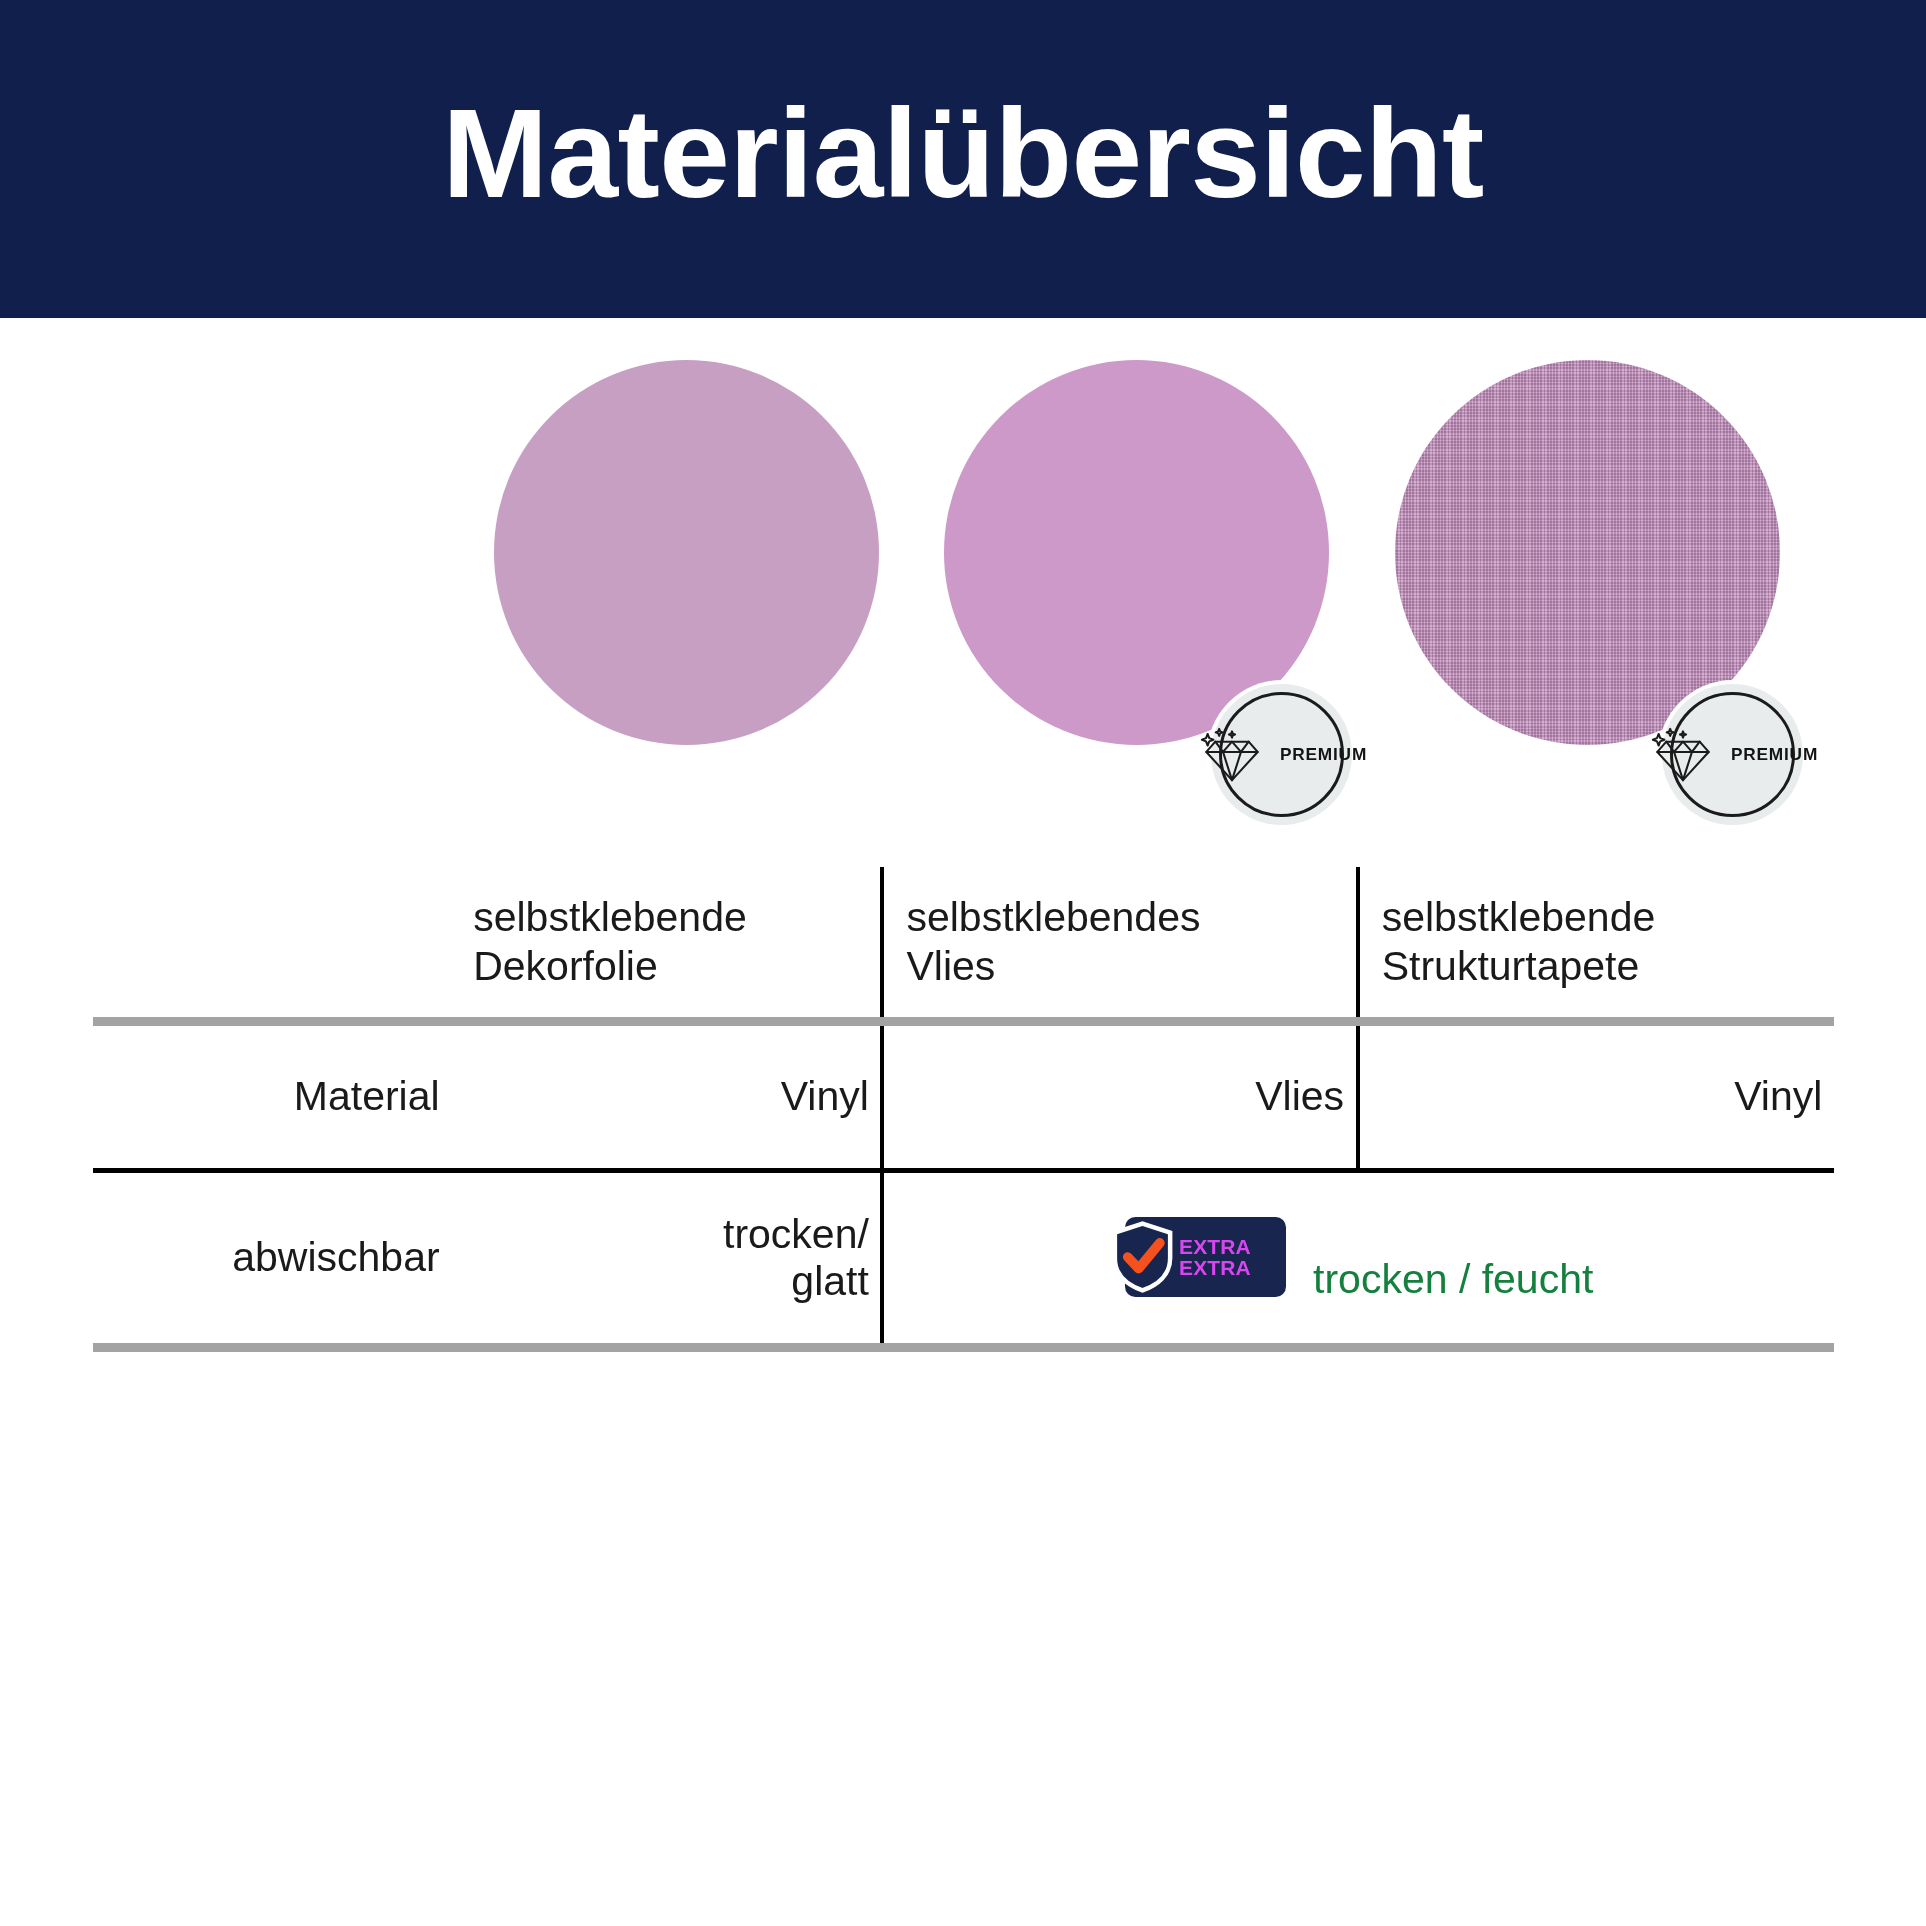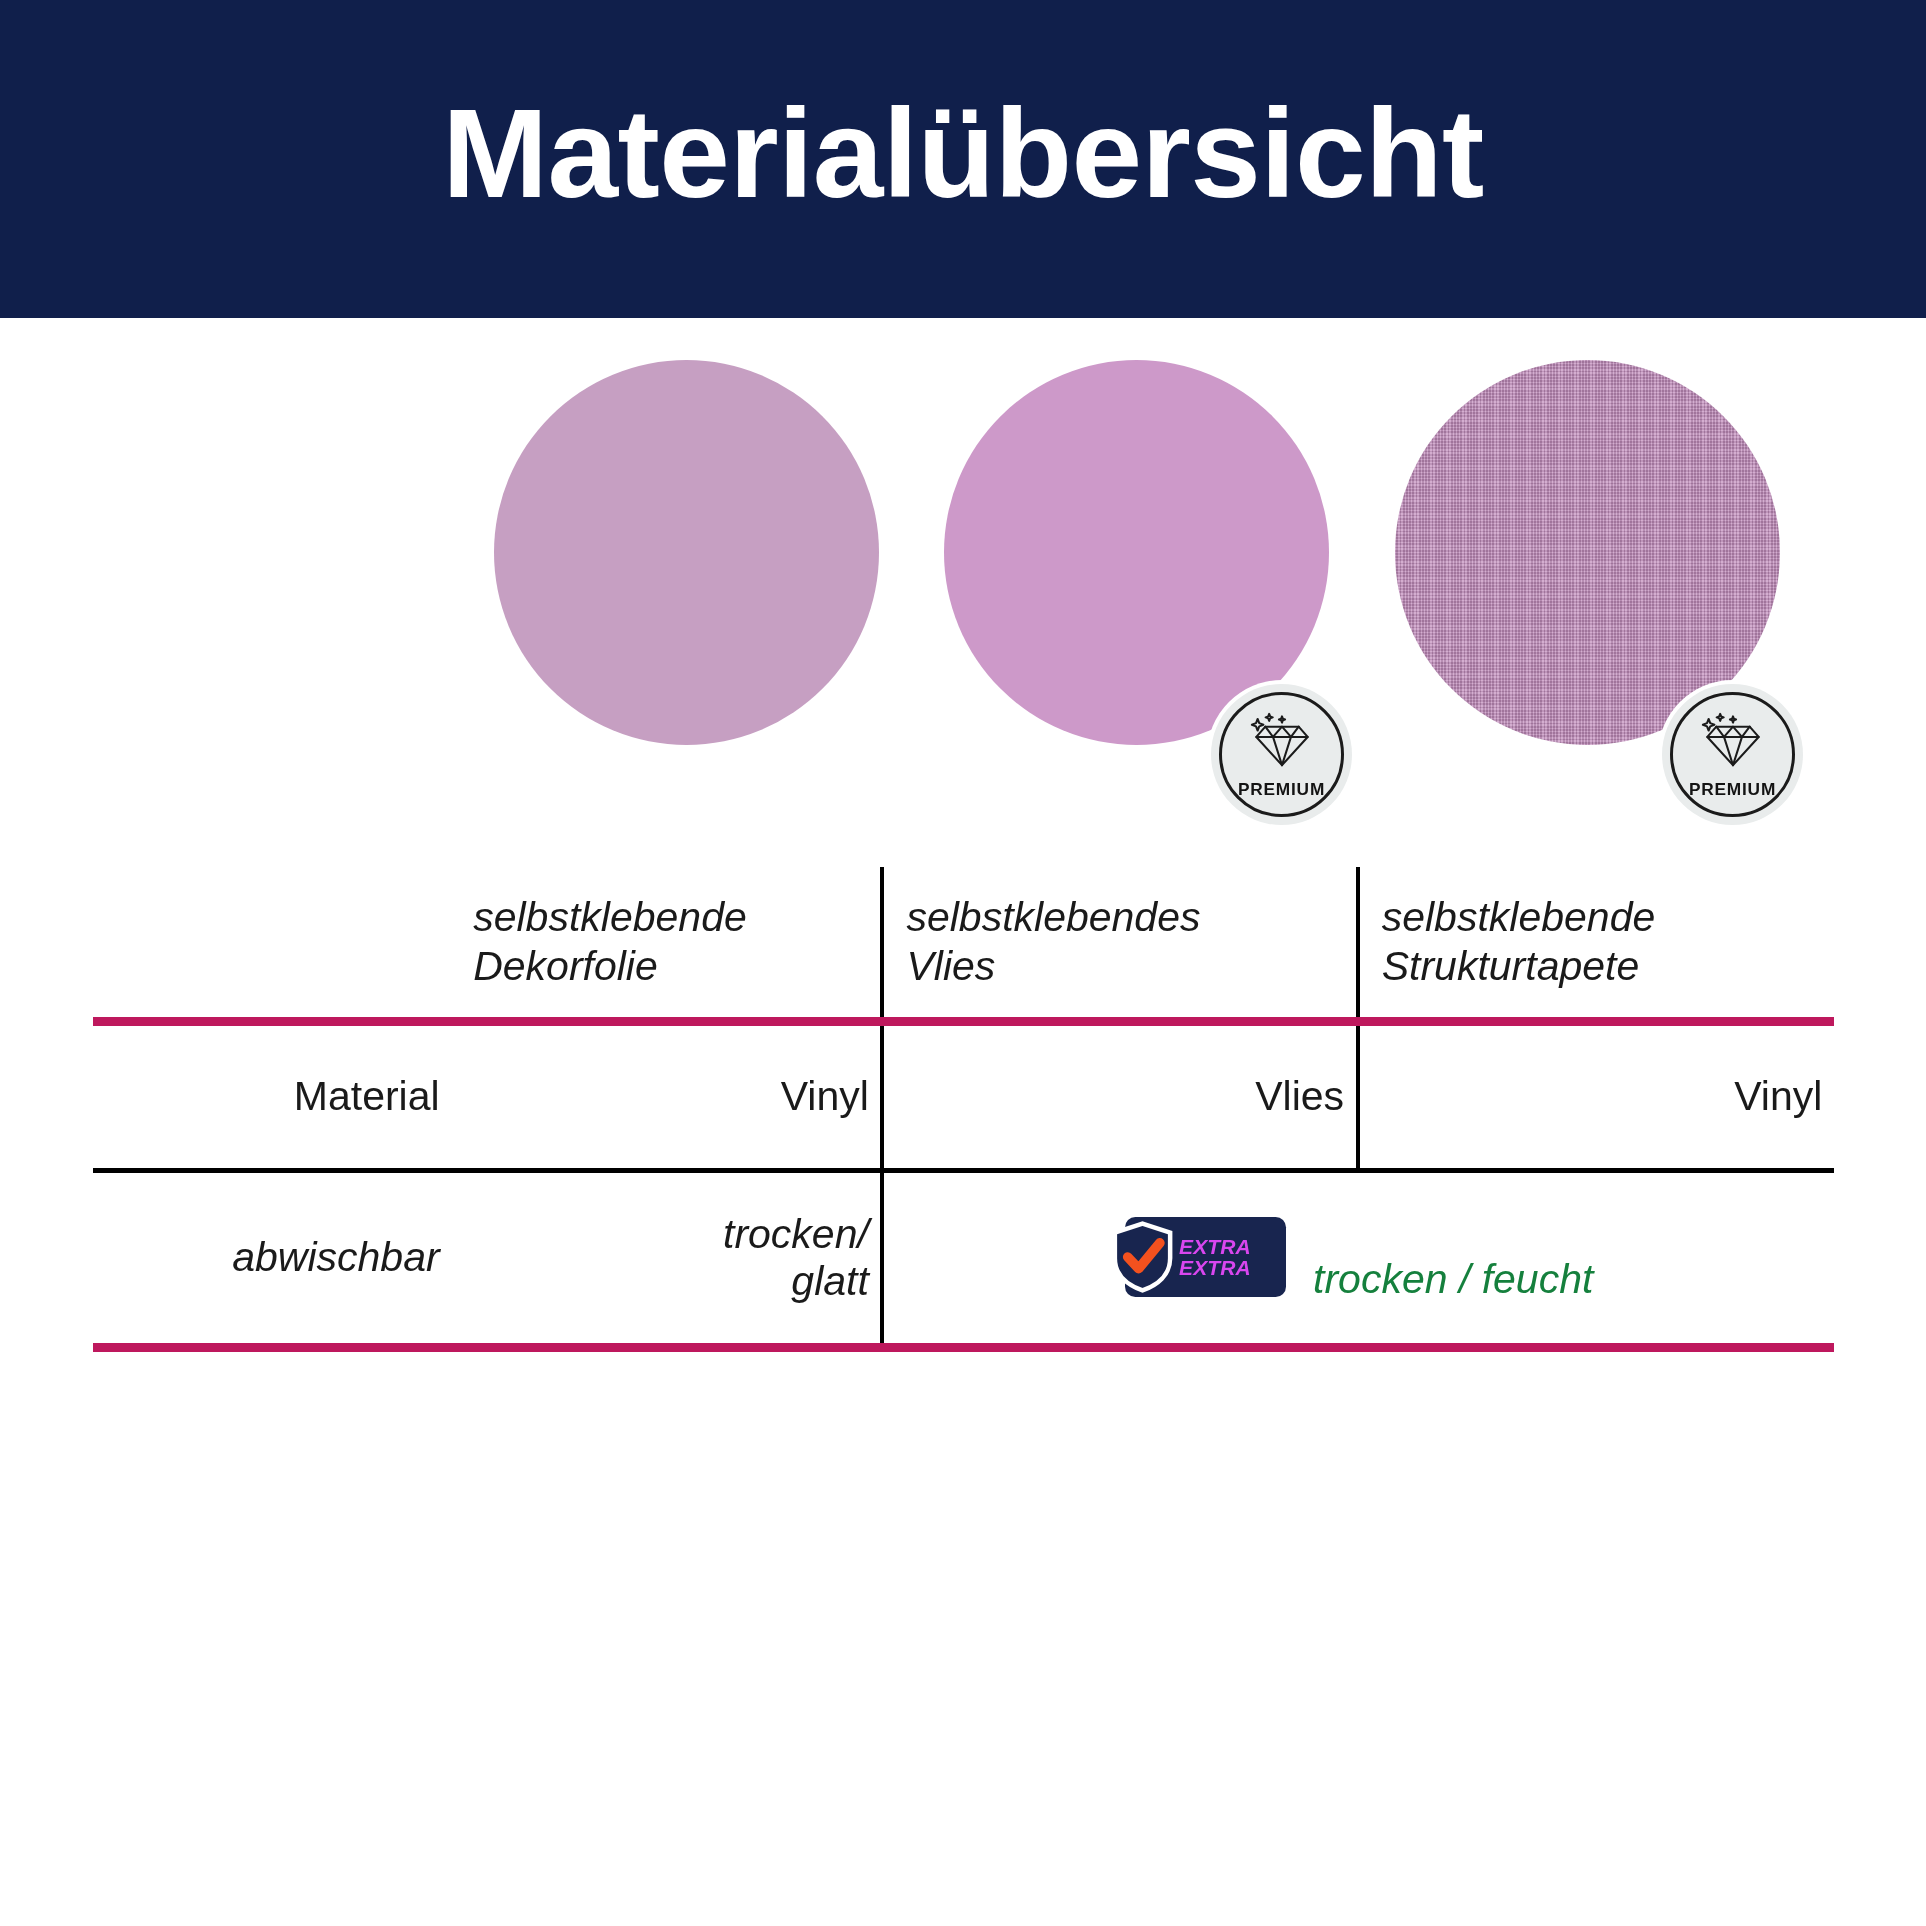--- a/index.html
+++ b/index.html
@@ -96,21 +96,21 @@
     width: 125px; height: 125px;
     border-radius: 50%;
     border: 3.2px solid #1b1b1b;
     box-sizing: border-box;
   }
   .premium-inner {
     position: relative;
     width: 100%;
     height: 100%;
     display: flex;
-    flex-direction: column;
+    flex-direction: row;
     align-items: center;
     justify-content: center;
     gap: 12px;
   }
   .premium-inner svg { display: block; }
   .premium-label {
     font-size: 17.3px;
     font-weight: 700;
     letter-spacing: 0.8px;
     color: #141414;
@@ -144,21 +144,21 @@
   .col-label { width: 358px; }
   .col-a     { width: 431px; }
   .col-b     { width: 475px; }
   .col-c     { width: 476px; }
 
   
   .vline-r { border-right: 4.5px solid #000000; }
 
   
   .hline-b { border-bottom: 5.8px solid #000000; }
-  .hline-thick { border-bottom: 9px solid #be185d; font-style: italic; }
+  .hline-thick { border-bottom: 9px solid #a3a3a3; }
 
   tr.head-row td {
     height: 154px;
     text-align: left;
     padding-left: 22px;
     vertical-align: middle;
     line-height: 1.18;
   }
   tr.head-row td.col-label { border-right: none; }
   tr.body-row td { height: 149px; }

